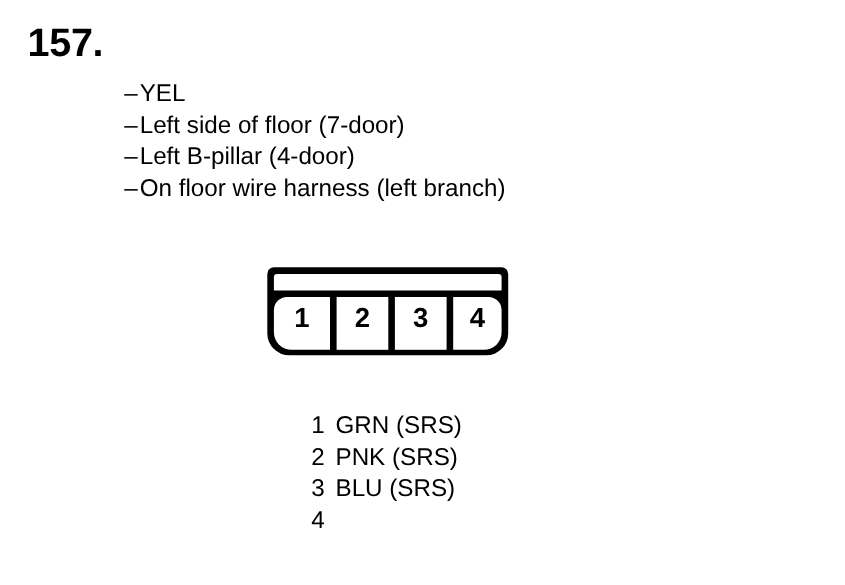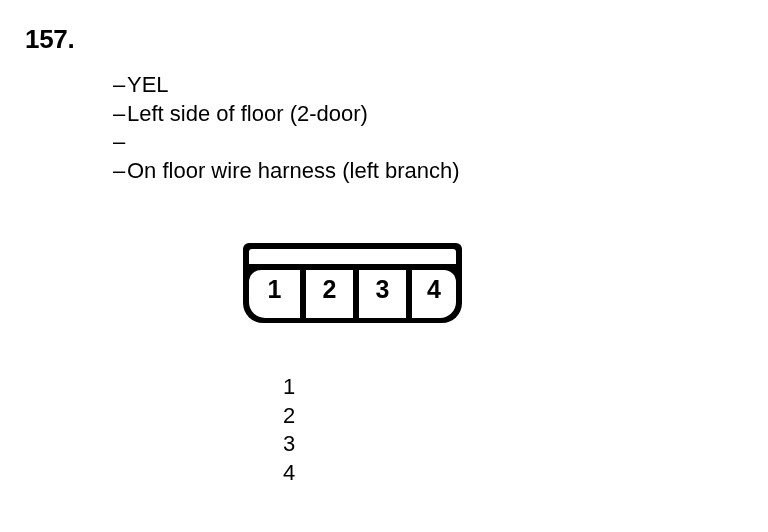--- a/index.html
+++ b/index.html
@@ -18,21 +18,21 @@
   }
 
   
   .heading {
     position: absolute;
     left: 25px;
     top: 19px;
     display: flex;
     align-items: baseline;
     font-weight: bold;
-    font-size: 26px;
+    font-size: 36px;
     line-height: 40px;
     letter-spacing: -0.3px;
     white-space: nowrap;
   }
   .heading .item-number {
     display: inline-block;
     width: 87px;
     flex: 0 0 87px;
   }
 
@@ -123,49 +123,53 @@
     <span class="item-number">157.</span>
   </div>
 
   <ul class="details">
     <li>
       <span class="dash">–</span>
       <span>YEL</span>
     </li>
     <li>
       <span class="dash">–</span>
-      <span>Left side of floor (2-door)</span>
+      <span>Left side of floor (7-door)</span>
     </li>
     <li>
       <span class="dash">–</span>
+      <span>Left B-pillar (4-door)</span>
     </li>
     <li>
       <span class="dash">–</span>
       <span>On floor wire harness (left branch)</span>
     </li>
   </ul>
 
   <div class="connector">
     <div class="top-strip"></div>
     <div class="pin-row">
       <div class="pin-cell c1">1</div>
       <div class="pin-cell c2">2</div>
       <div class="pin-cell c3">3</div>
       <div class="pin-cell c4">4</div>
     </div>
   </div>
 
   <div class="pin-list">
     <div class="row">
       <span class="pin-num">1</span>
+      <span class="wire">GRN (SRS)</span>
     </div>
     <div class="row">
       <span class="pin-num">2</span>
+      <span class="wire">PNK (SRS)</span>
     </div>
     <div class="row">
       <span class="pin-num">3</span>
+      <span class="wire">BLU (SRS)</span>
     </div>
     <div class="row">
       <span class="pin-num">4</span>
     </div>
   </div>
 
 </div>
 
 </body></html>

